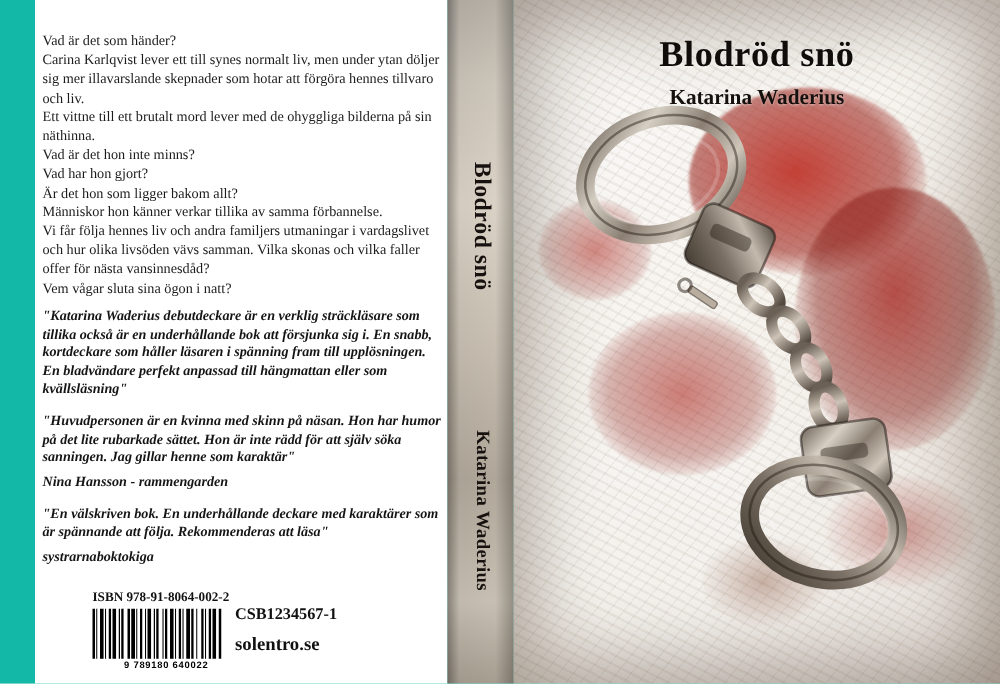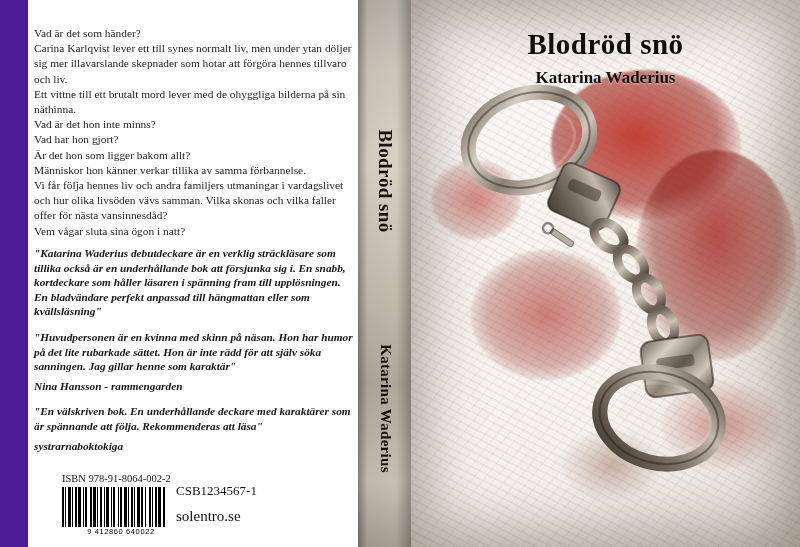--- a/index.html
+++ b/index.html
@@ -10,21 +10,21 @@
   body {
     width: 800px;
     height: 547px;
     font-family: "Liberation Serif", serif;
     overflow: hidden;
   }
   .cover-wrap {
     position: relative;
     width: 800px;
     height: 547px;
-    background: #4c1d95;
+    background: #14b8a6;
     overflow: hidden;
   }
 
   
   .back-cover {
     position: absolute;
     left: 28px;
     top: 0;
     width: 330px;
     height: 547px;
@@ -66,23 +66,24 @@
     font-weight: bold;
     margin-top: 5px;
   }
   .quote-block p {
     margin: 0;
   }
 
   
   .isbn-area {
     position: absolute;
-    left: 8px;
+    left: 20px;
     bottom: 12px;
     width: 300px;
+    font-weight: bold;
   }
   .isbn-text {
     font-size: 10.5px;
     color: #111;
     margin-left: 26px;
     margin-bottom: 3px;
     font-family: "Liberation Serif", serif;
   }
   .barcode-box {
     position: relative;
@@ -348,21 +349,21 @@
             <i style="width:2px"></i>
           <i style="width:1px;background:#fff"></i>
             <i style="width:1px"></i>
             <i style="width:2px;background:#fff"></i>
           <i style="width:2px"></i>
             <i style="width:1px;background:#fff"></i>
             <i style="width:3px"></i>
           <i style="width:2px;background:#fff"></i>
             <i style="width:2px"></i>
         </div>
-        <div class="barcode-digits">9 412860 640022</div>
+        <div class="barcode-digits">9 789180 640022</div>
       </div>
       <div class="csb-line">CSB1234567-1</div>
       <div class="site-line">solentro.se</div>
     </div>
   </div>
 
   <div class="spine">
     <div class="spine-title">Blodröd snö</div>
     <div class="spine-author">Katarina Waderius</div>
   </div>

